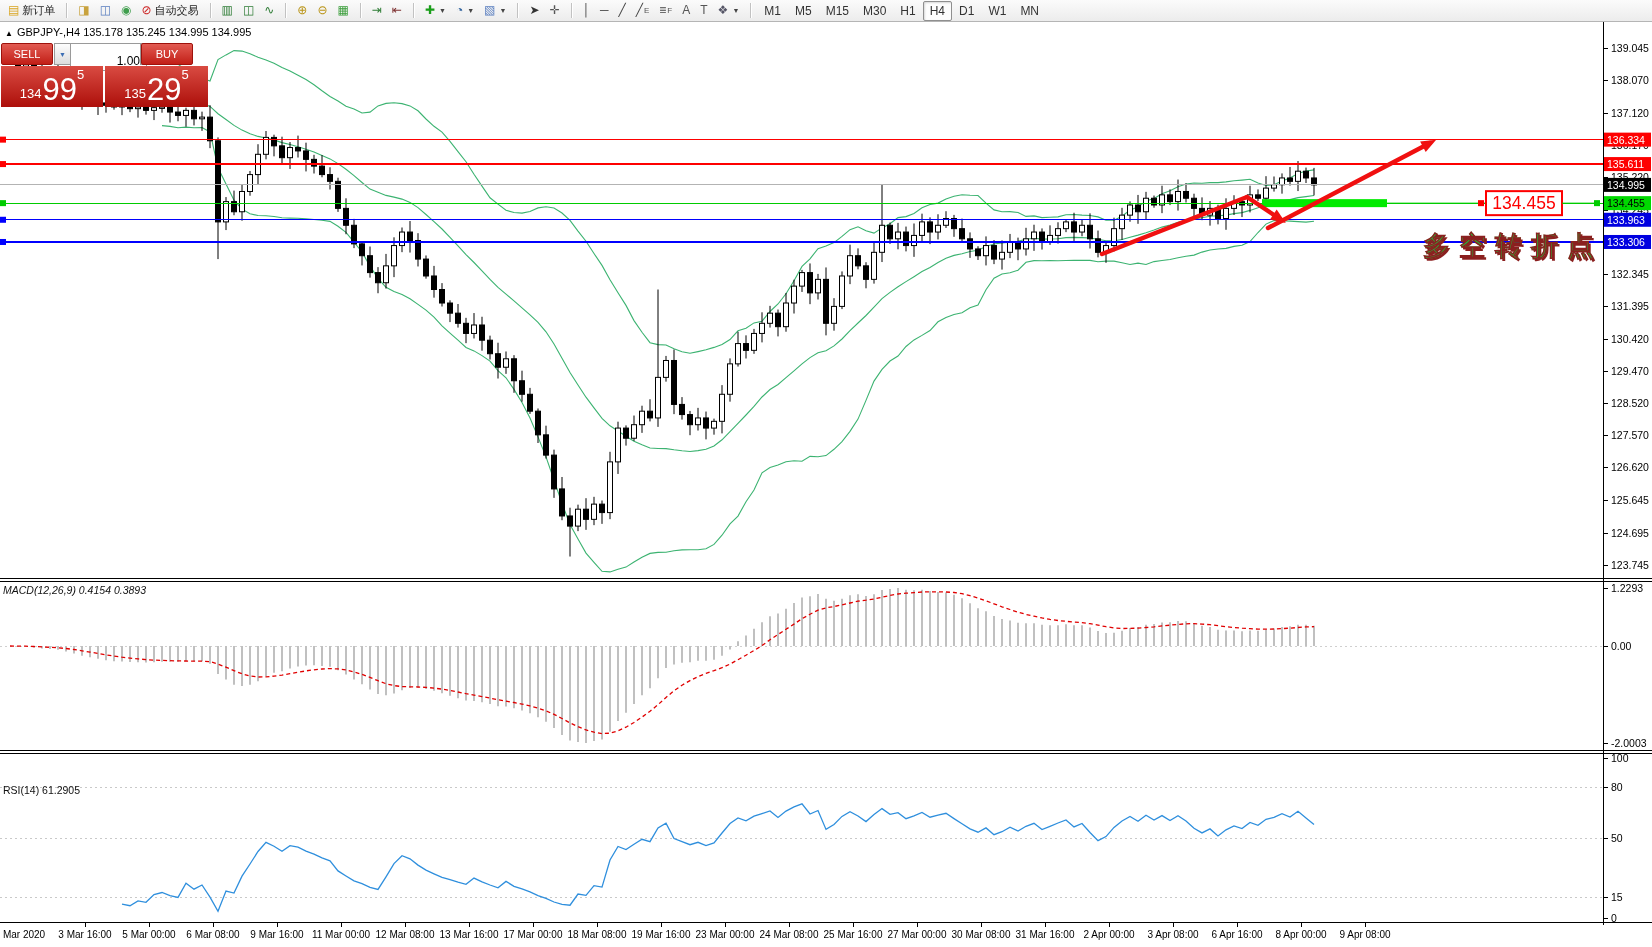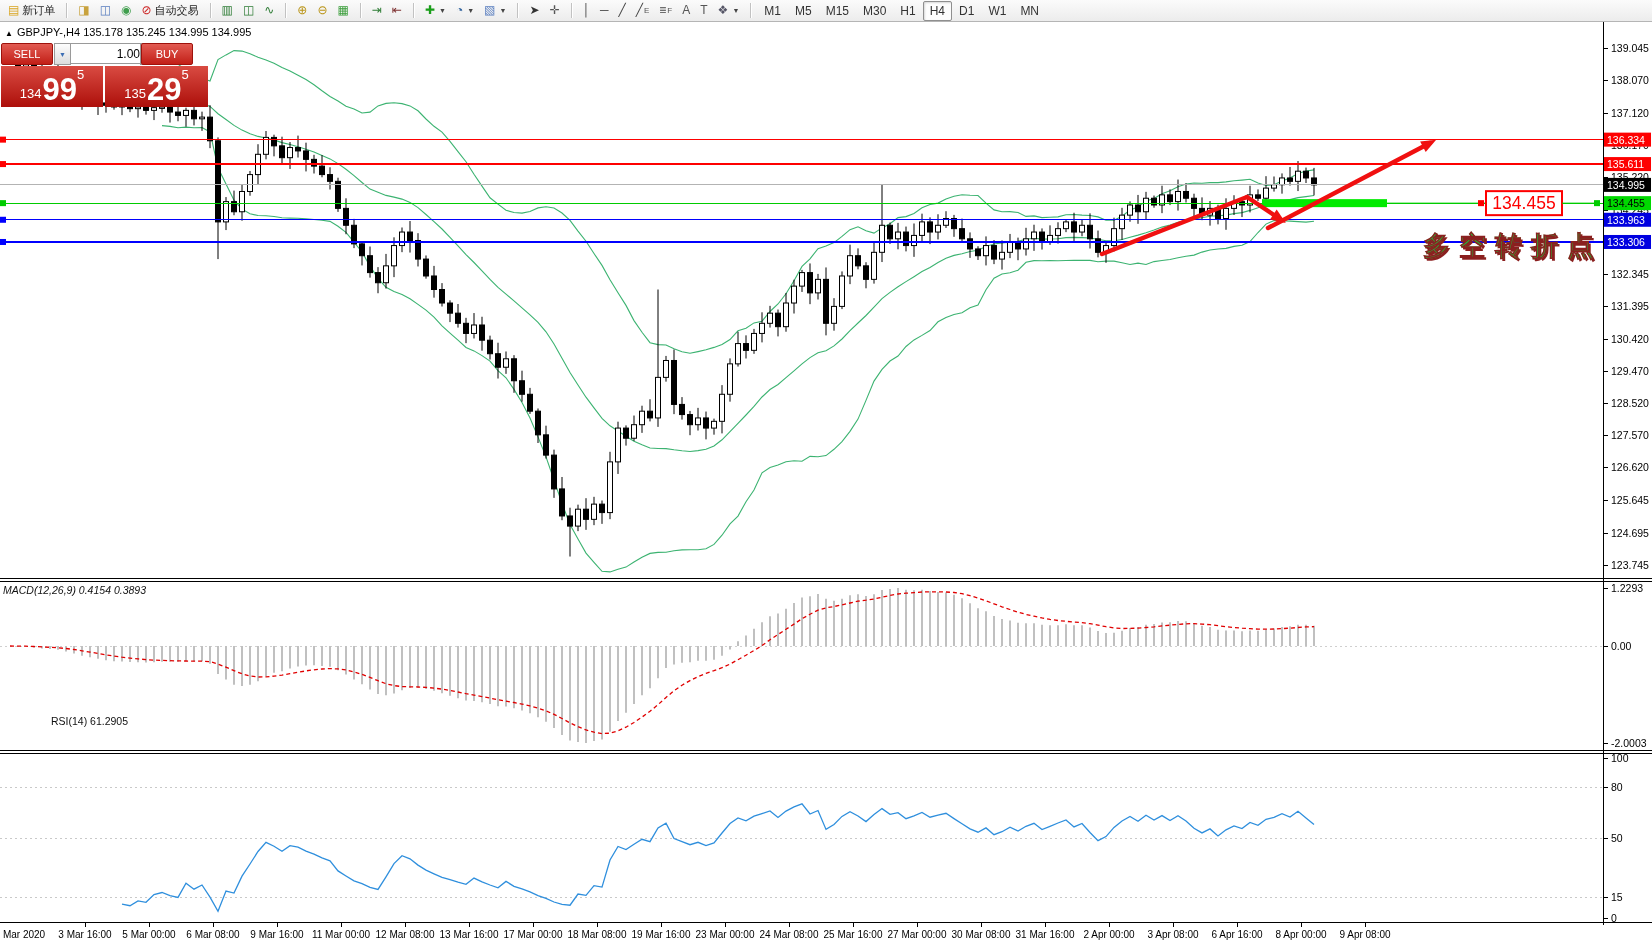--- a/index.html
+++ b/index.html
@@ -17,35 +17,35 @@
   #tb-right{position:absolute;right:6px;top:0;height:21px;display:flex;align-items:center;gap:10px;}
   .icon-mag{position:relative;width:9px;height:9px;border:2px solid #2c66b8;border-radius:50%;display:inline-block;}
   .icon-mag::after{content:"";position:absolute;width:6px;height:2px;background:#2c66b8;transform:rotate(45deg);right:-5px;bottom:-3px;}
   .icon-chat{position:relative;width:14px;height:9px;border:1.5px solid #8a8a8a;border-radius:4px;display:inline-block;background:#f4f4f4;}
   .icon-chat::after{content:"";position:absolute;left:2px;bottom:-4px;border:3px solid transparent;border-top-color:#8a8a8a;}
   
   #ohlc-header{position:absolute;left:5px;top:26px;font-size:11px;color:#000;z-index:20;}
   #ohlc-header .tri{font-size:8px;margin-right:4px;}
   .pane-label{position:absolute;left:3px;font-size:10.5px;color:#111;z-index:20;background:transparent;}
   #macd-label{top:584px;font-style:italic;}
-  #rsi-label{top:715px;margin-left:48px;}
+  #rsi-label{top:784px;}
   
   #trade-panel{position:absolute;left:1px;top:43px;width:207px;height:61px;z-index:25;}
   .tp-btn{position:absolute;top:0;height:20px;background:linear-gradient(#e25b52,#c21f17);color:#fff;font-size:11px;display:flex;align-items:center;justify-content:center;border:1px solid #9e120c;border-radius:2px;cursor:pointer;}
   #tp-sell{left:0;width:50px;}
   #tp-buy{left:140px;width:50px;}
   .tp-spin{position:absolute;top:0;width:15px;height:20px;background:linear-gradient(#fdfdfd,#dcdcdc);border:1px solid #9a9a9a;color:#3c6eb4;font-size:7px;display:flex;align-items:center;justify-content:center;cursor:pointer;}
   #tp-spin-dn{left:53px;}
   #tp-spin-up{left:139px;}
-  #tp-vol{position:absolute;left:69px;top:0;width:69px;height:18px;border:1px solid #9a9a9a;background:#fff;font-size:12px;text-align:right;padding:1px 6px 0 0;color:#000;}
+  #tp-vol{position:absolute;left:69px;top:0;width:69px;height:18px;border:1px solid #9a9a9a;background:#fff;font-size:12px;text-align:right;padding:8px 6px 0 0;color:#000;}
   .tp-big{position:absolute;top:23px;height:38px;background:linear-gradient(#d94b42,#ad0f0a);color:#fff;display:flex;align-items:flex-end;justify-content:center;padding-bottom:3px;cursor:pointer;}
   #tp-big-sell{left:0;width:102px;}
   #tp-big-buy{left:104px;width:103px;}
   .tp-big .small{font-size:13px;line-height:20px;margin-right:1px;}
-  .tp-big .big{font-size:31px;line-height:29px;font-weight:bold;}
+  .tp-big .big{font-size:31px;line-height:29px;font-weight:normal;}
   .tp-big .sup{font-size:13px;line-height:13px;align-self:flex-start;margin-top:2px;}
   svg text{font-family:"Liberation Sans",sans-serif;}
 </style>
 </head>
 <body>
 
 <div id="app">
   <div id="toolbar">
       <span class="tb-group">
         <span class="tb-item">

